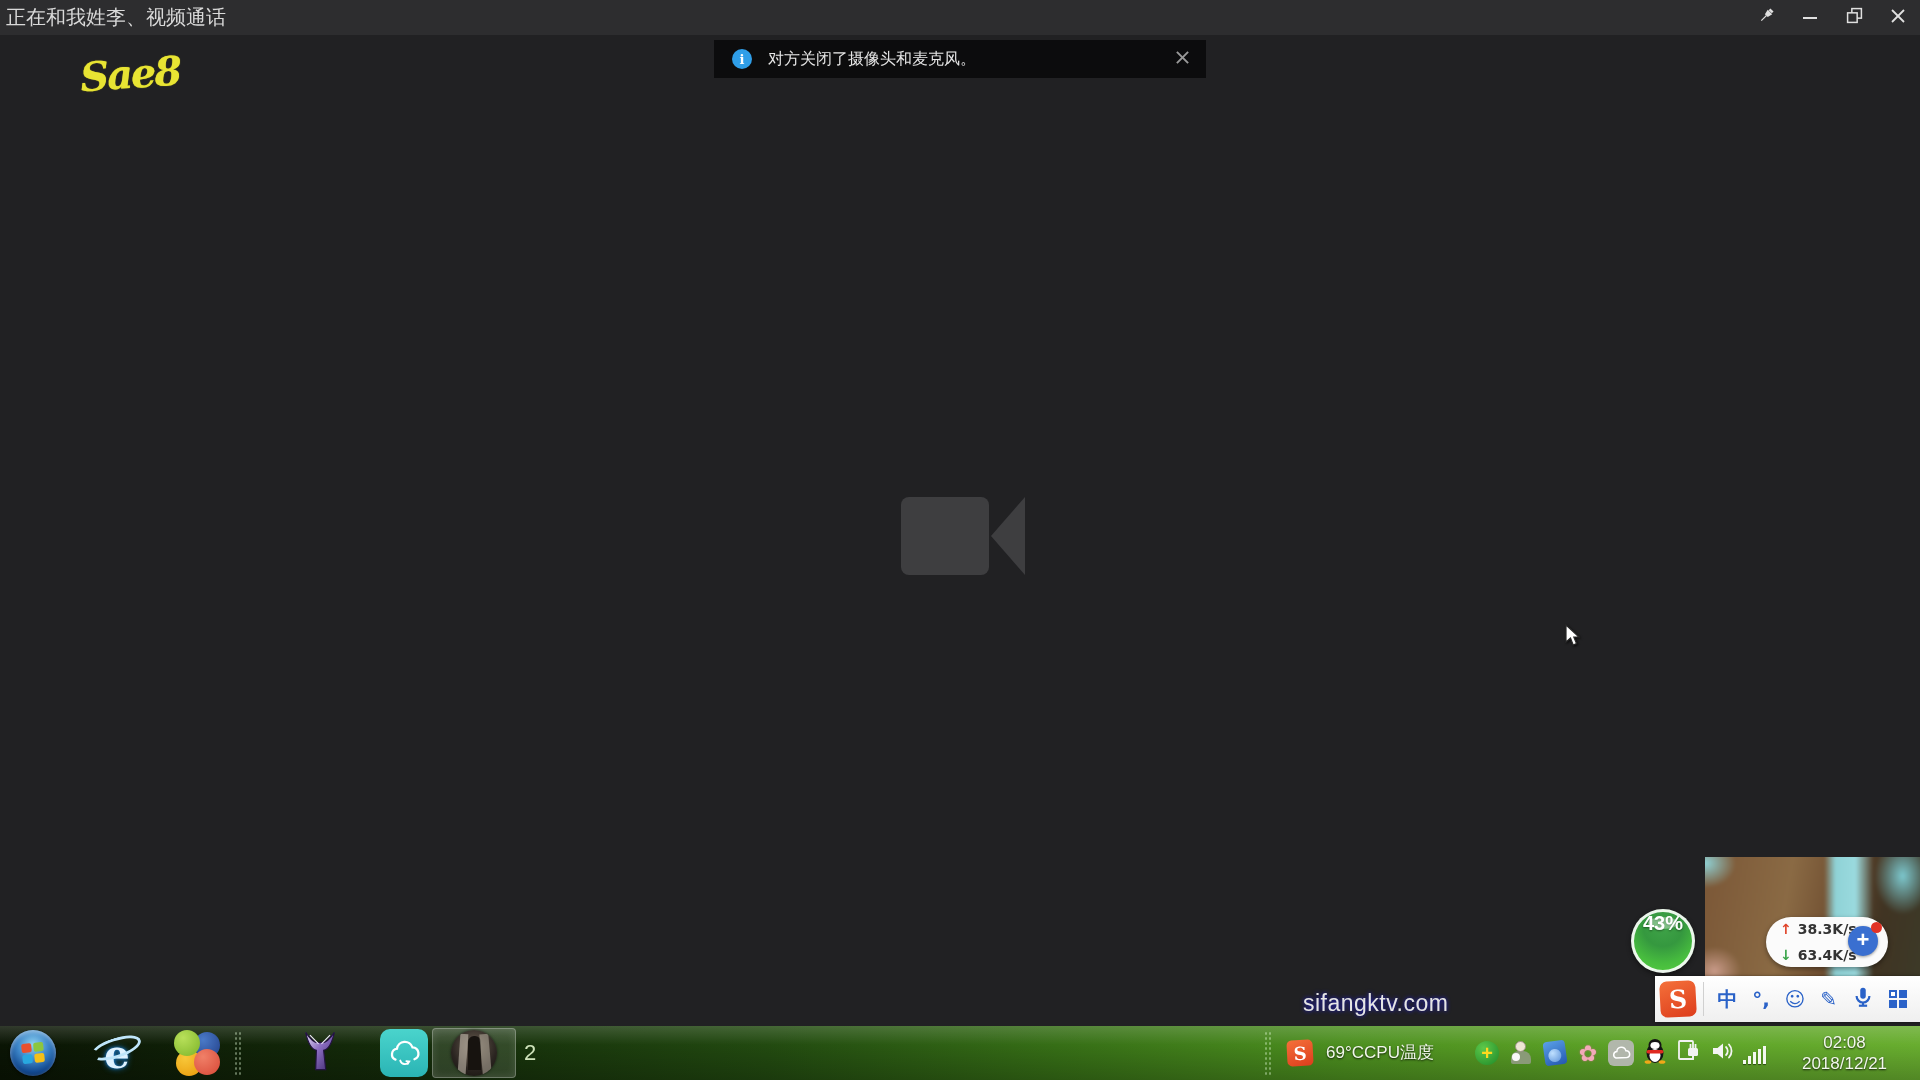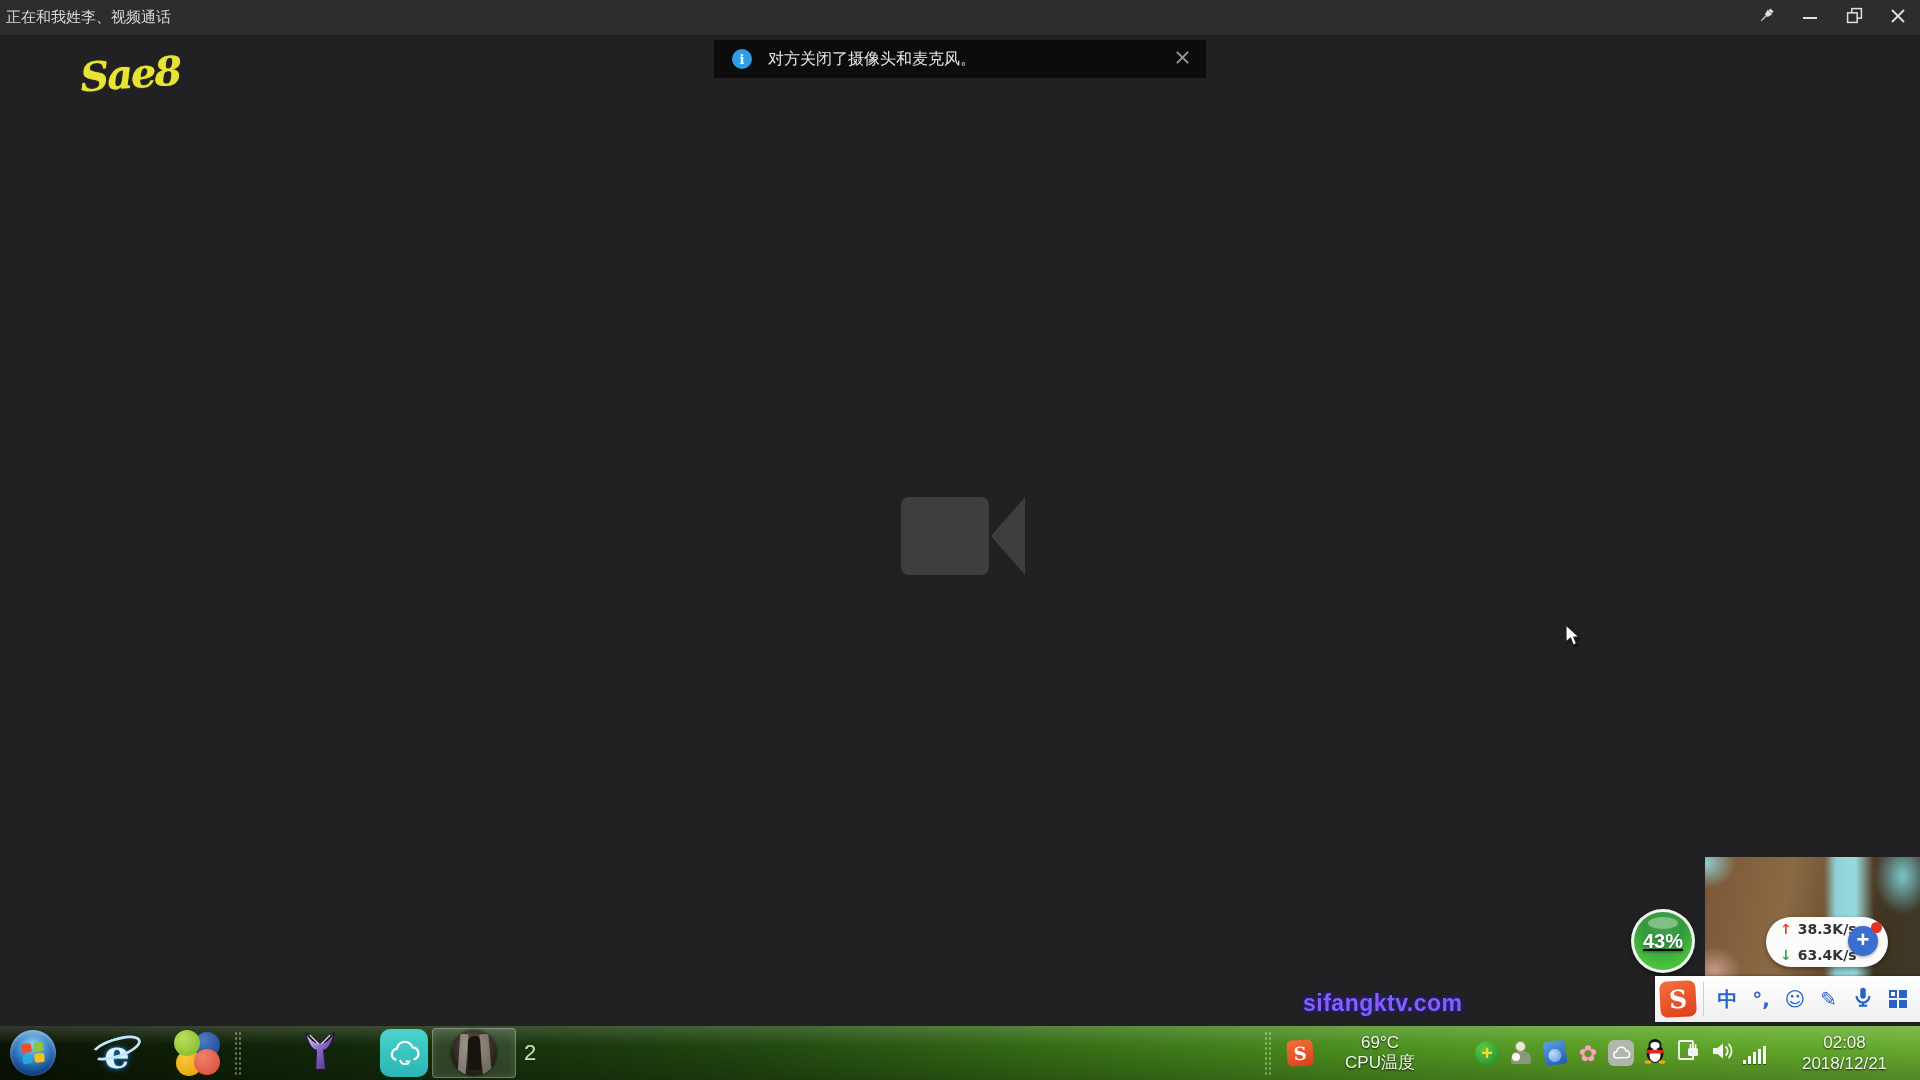--- a/index.html
+++ b/index.html
@@ -2,53 +2,53 @@
 <html><head>
 <meta charset="utf-8">
 <style>
   * { margin:0; padding:0; box-sizing:border-box; }
   html,body { background:#000; }
   body { font-family:"Liberation Sans", sans-serif; }
   .screen { position:relative; width:1920px; height:1080px; overflow:hidden; background:#212123; }
 
   
   .titlebar { position:absolute; left:0; top:0; width:1920px; height:35px; background:#2d2d2f; display:flex; align-items:center; }
-  .titlebar .title { color:#d9d9d9; font-size:15px; padding-left:6px; }
+  .titlebar .title { color:#d9d9d9; font-size:20px; padding-left:6px; }
   .win-controls { position:absolute; right:0; top:0; height:35px; display:flex; align-items:center; }
   .win-btn { width:44px; height:35px; display:flex; align-items:center; justify-content:center; }
   .min-glyph { width:14px; height:2px; background:#e0e0e0; }
 
   
   .logo { position:absolute; left:80px; top:50px; font-family:"DejaVu Serif", serif; font-style:italic; font-weight:bold; font-size:40px; color:#e8e433; letter-spacing:-2px; transform:rotate(-4deg); text-shadow:0 0 1px #b8b420; }
 
   .notif { position:absolute; left:714px; top:40px; width:492px; height:38px; background:#0c0c0d; display:flex; align-items:center; }
   .notif-info { width:20px; height:20px; border-radius:50%; background:#2f9ee8; color:#fff; font-size:13px; font-weight:bold; font-family:"DejaVu Serif", serif; display:flex; align-items:center; justify-content:center; margin-left:18px; }
   .notif-text { color:#e6e6e6; font-size:16px; margin-left:16px; }
   .notif-close { margin-left:auto; margin-right:12px; width:24px; height:24px; display:flex; align-items:center; justify-content:center; }
 
   .cam { position:absolute; left:901px; top:497px; width:124px; height:78px; }
   .cam-body { position:absolute; left:0; top:0; width:88px; height:78px; background:#3e3e40; border-radius:8px; }
   .cam-tri { position:absolute; left:90px; top:0; width:0; height:0; border-top:39px solid transparent; border-bottom:39px solid transparent; border-right:34px solid #3e3e40; }
 
-  .watermark { position:absolute; left:1303px; top:990px; font-size:23px; font-weight:bold; color:#8b5cf6; text-shadow:0 0 4px #1d1ad6; letter-spacing:0.5px; }
+  .watermark { position:absolute; left:1303px; top:990px; font-size:23px; font-weight:normal; color:#e5e5e5; text-shadow:0 0 4px #1d1ad6; letter-spacing:0.5px; }
 
   
   .thumb { position:absolute; left:1705px; top:857px; width:215px; height:119px; overflow:hidden; }
   .thumb-img { position:absolute; left:-4px; top:-4px; width:224px; height:128px; filter:blur(1.5px);
     background:
       radial-gradient(40px 55px at 90% 18%, #7cc7cd 0%, rgba(124,199,205,0) 70%),
       radial-gradient(55px 45px at 2% 8%, #8fd2d6 0%, rgba(143,210,214,0) 55%),
       radial-gradient(45px 40px at 6% 92%, #c89a88 0%, rgba(200,154,136,0) 60%),
       linear-gradient(90deg, rgba(143,210,214,0) 55%, #8fd2d6 60%, #9adade 69%, rgba(143,210,214,0) 77%),
       linear-gradient(100deg, rgba(0,0,0,0) 58%, rgba(58,48,32,0.85) 78%, #3c3a28 100%),
       linear-gradient(100deg, #7a5636 0%, #8a6a44 38%, #6b4a2e 62%, #584430 100%);
   }
   .ball { position:absolute; left:1631px; top:909px; width:64px; height:64px; border-radius:50%;
     background:radial-gradient(circle at 50% 25%, #3fa348 0%, #35983f 38%, #47bc3e 70%, #55cf3f 100%);
-    border:3px solid rgba(255,255,255,0.9); box-shadow:0 2px 5px rgba(0,0,0,0.45); display:flex; align-items:center; justify-content:center;text-decoration:underline; }
+    border:3px solid rgba(255,255,255,0.9); box-shadow:0 2px 5px rgba(0,0,0,0.45); display:flex; justify-content:center; }
   .ball::before { content:""; position:absolute; left:14px; top:5px; width:30px; height:12px; border-radius:50%; background:rgba(255,255,255,0.35); }
   .ball-text { color:#fff; font-size:20px; font-weight:bold; text-shadow:0 1px 2px rgba(0,0,0,0.4); }
   .pill { position:absolute; left:1766px; top:917px; width:122px; height:50px; background:#fbfbfb; border-radius:25px; box-shadow:0 2px 5px rgba(0,0,0,0.4); padding:4px 0 4px 14px; display:flex; flex-direction:column; justify-content:space-between; }
   .pill-row { display:flex; align-items:center; gap:6px; font-size:14px; font-weight:bold; color:#333; font-family:"DejaVu Sans", sans-serif; }
   .arrow-up { color:#e0442a; font-weight:bold; }
   .arrow-down { color:#3aa54a; font-weight:bold; }
   .plus-ball { position:absolute; left:1848px; top:926px; width:30px; height:30px; border-radius:50%; background:radial-gradient(circle at 35% 30%, #6d9bे5 0%, #4a80dc 40%, #3465c8 100%); background-color:#3a6fd0; display:flex; align-items:center; justify-content:center; box-shadow:0 1px 3px rgba(0,0,0,0.4); }
   .plus-ball span { color:#fff; font-size:22px; font-weight:bold; line-height:1; margin-top:-2px; }
   .red-dot { position:absolute; left:1871px; top:922px; width:11px; height:11px; border-radius:50%; background:#e23226; }
 
@@ -99,21 +99,21 @@
   .activebtn { left:432px; width:84px; top:2px; height:50px; background:rgba(255,255,255,0.12); border:1px solid rgba(255,255,255,0.3); border-radius:4px; box-shadow:inset 0 0 8px rgba(255,255,255,0.12); }
   .avatar { width:46px; height:46px; border-radius:50%; background:radial-gradient(circle at 50% 35%, #6b6258 0%, #4a4138 30%, #2a2420 60%, #14100c 100%); box-shadow:0 0 3px rgba(0,0,0,0.6); position:relative; overflow:hidden; }
   .avatar::before { content:""; position:absolute; left:8px; top:4px; width:8px; height:40px; background:rgba(210,200,185,0.55); transform:rotate(4deg); }
   .avatar::after { content:""; position:absolute; right:7px; top:4px; width:9px; height:40px; background:rgba(195,188,172,0.5); transform:rotate(-5deg); }
   .avatar i { position:absolute; left:17px; top:6px; width:13px; height:34px; background:#17130f; border-radius:6px 6px 0 0; display:block; }
   .badge2 { left:520px; width:20px; color:#cfe3bb; font-size:22px; }
 
   .sogou-tray { left:1285px; width:30px; }
   .sogou-tile { width:26px; height:26px; border-radius:5px; background:linear-gradient(160deg,#f4703a,#dd3d1c); color:#fff; font-weight:bold; font-size:18px; font-family:"DejaVu Serif", serif; display:flex; align-items:center; justify-content:center; transform:rotate(-3deg); }
 
-  .temp { left:1320px; width:120px; flex-direction:column; justify-content:center; line-height:1.2; color:#f2f8ec; font-size:17px; text-shadow:0 1px 2px rgba(0,0,0,0.8); text-align:center; }
+  .temp { left:1320px; width:120px; flex-direction:row; justify-content:center; line-height:1.2; color:#f2f8ec; font-size:17px; text-shadow:0 1px 2px rgba(0,0,0,0.8); text-align:center; }
 
   .tray-ico { width:28px; }
   .greenplus { left:1473px; }
   .gp-circle { width:24px; height:24px; border-radius:50%; background:radial-gradient(circle at 35% 30%, #5ec84a, #1e8a28); display:flex; align-items:center; justify-content:center; color:#ffd91e; font-size:20px; font-weight:900; line-height:1; }
   .person { left:1507px; }
   .p-wrap { position:relative; width:22px; height:24px; }
   .p-head { position:absolute; left:5px; top:0; width:11px; height:11px; border-radius:50%; background:#eee6d4; border:1px solid #9a9284; }
   .p-body { position:absolute; left:1px; top:10px; width:20px; height:13px; border-radius:8px 8px 2px 2px; background:#8a9a78; }
   .p-dot { position:absolute; left:2px; top:12px; width:8px; height:8px; border-radius:50%; background:#f8f8f8; }
   .bluecard { left:1541px; }

